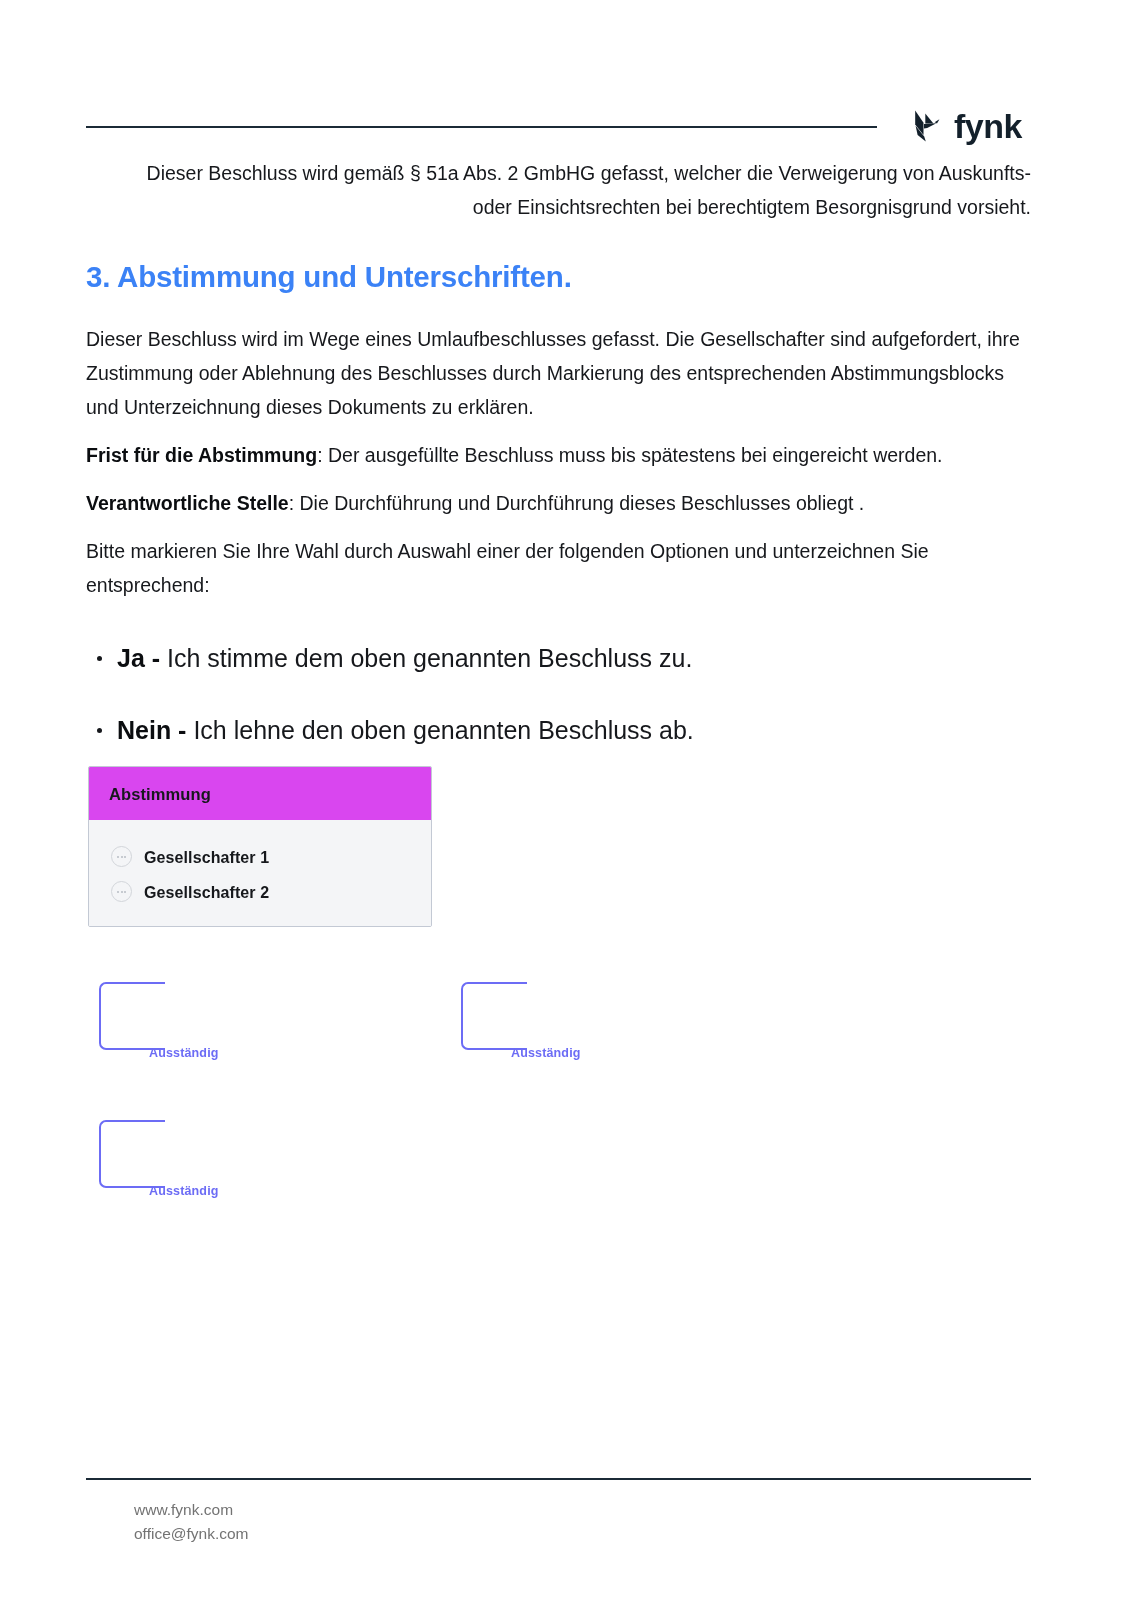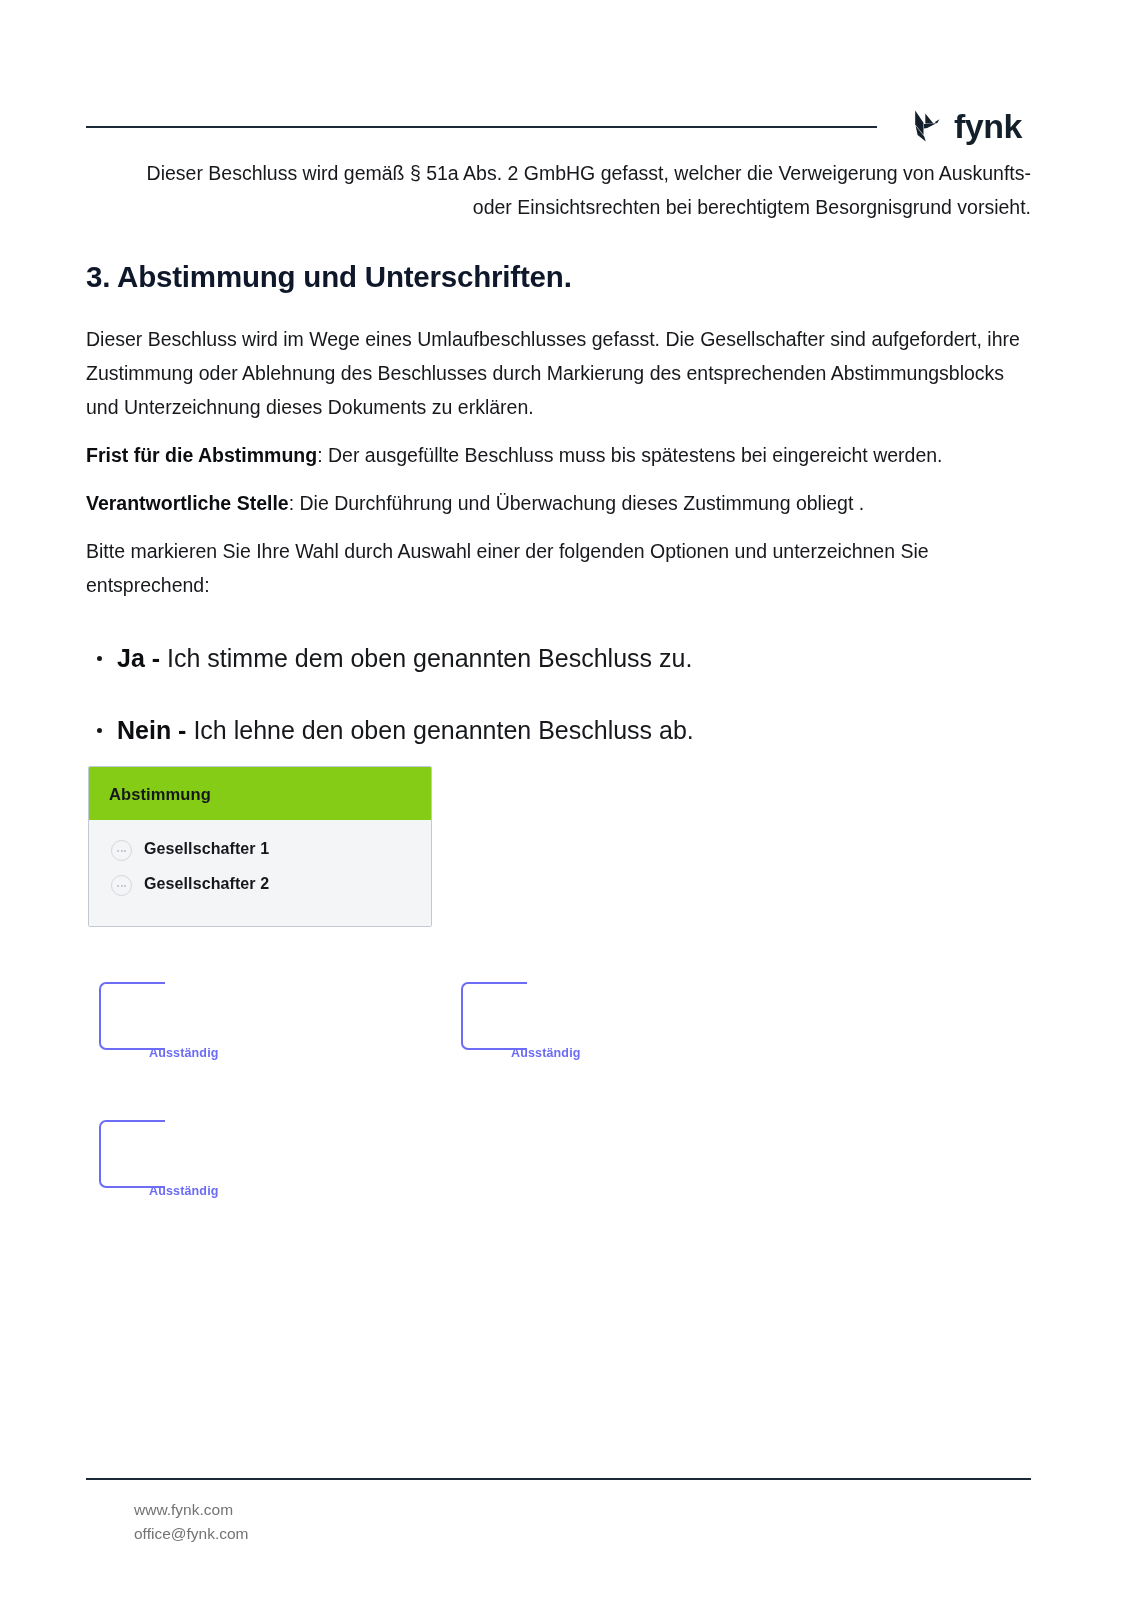--- a/index.html
+++ b/index.html
@@ -85,21 +85,21 @@
   }
   .intro-block p.body-text {
     margin-bottom: 0;
   }
   h2.section-heading {
     margin: 0 0 26px 0;
     font-size: 29.5px;
     line-height: 38px;
     font-weight: 700;
     letter-spacing: -0.2px;
-    color: #0f172a;
+    color: #3b82f6;
   }
   .para-gap {
     margin-bottom: 26px;
   }
   .para-gap-lg {
     margin-bottom: 30px;
   }
   strong.lbl {
     font-weight: 700;
     color: #0b0d10;
@@ -139,34 +139,34 @@
     left: 88px;
     top: 766px;
     width: 344px;
     border: 1px solid #c3c9d4;
     border-radius: 2px;
     box-sizing: border-box;
     background: #ffffff;
     overflow: hidden;
   }
   .vote-card-header {
-    background: #84cc16;
+    background: #d946ef;
     padding: 18px 0 16px 20px;
     font-size: 16.5px;
     font-weight: 600;
     color: #16181c;
     letter-spacing: 0.1px;
   }
   .vote-card-body {
     background: #f4f5f7;
     padding: 16px 0 20px 0;
   }
   .voter-row {
     display: flex;
-    align-items: flex-start;
+    align-items: flex-end;
     gap: 12px;
     padding: 4px 0 4px 22px;
     height: 27px;
   }
   .voter-status-dot {
     width: 19px;
     height: 19px;
     border-radius: 50%;
     border: 1px solid #d2d5da;
     background: #f4f5f7;
@@ -286,21 +286,21 @@
     <div class="intro-block">
       <p class="body-text">Dieser Beschluss wird gemäß § 51a Abs. 2 GmbHG gefasst, welcher die Verweigerung von Auskunfts- oder Einsichtsrechten bei berechtigtem Besorgnisgrund vorsieht.</p>
     </div>
 
     <h2 class="section-heading">3. Abstimmung und Unterschriften.</h2>
 
     <p class="body-text para-gap">Dieser Beschluss wird im Wege eines Umlaufbeschlusses gefasst. Die Gesellschafter sind aufgefordert, ihre Zustimmung oder Ablehnung des Beschlusses durch Markierung des entsprechenden Abstimmungsblocks und Unterzeichnung dieses Dokuments zu erklären.</p>
 
     <p class="body-text para-gap"><strong class="lbl">Frist für die Abstimmung</strong><span>: Der ausgefüllte Beschluss muss bis spätestens bei eingereicht werden.</span></p>
 
-    <p class="body-text para-gap"><strong class="lbl">Verantwortliche Stelle</strong><span>: Die Durchführung und Überwachung dieses Zustimmung obliegt .</span></p>
+    <p class="body-text para-gap"><strong class="lbl">Verantwortliche Stelle</strong><span>: Die Durchführung und Durchführung dieses Beschlusses obliegt .</span></p>
 
     <p class="body-text para-gap-lg">Bitte markieren Sie Ihre Wahl durch Auswahl einer der folgenden Optionen und unterzeichnen Sie entsprechend:</p>
 
     <ul class="vote-options">
       <li><strong class="lbl">Ja -</strong><span> Ich stimme dem oben genannten Beschluss zu.</span></li>
       <li><strong class="lbl">Nein -</strong><span> Ich lehne den oben genannten Beschluss ab.</span></li>
     </ul>
 
   </div>
 

